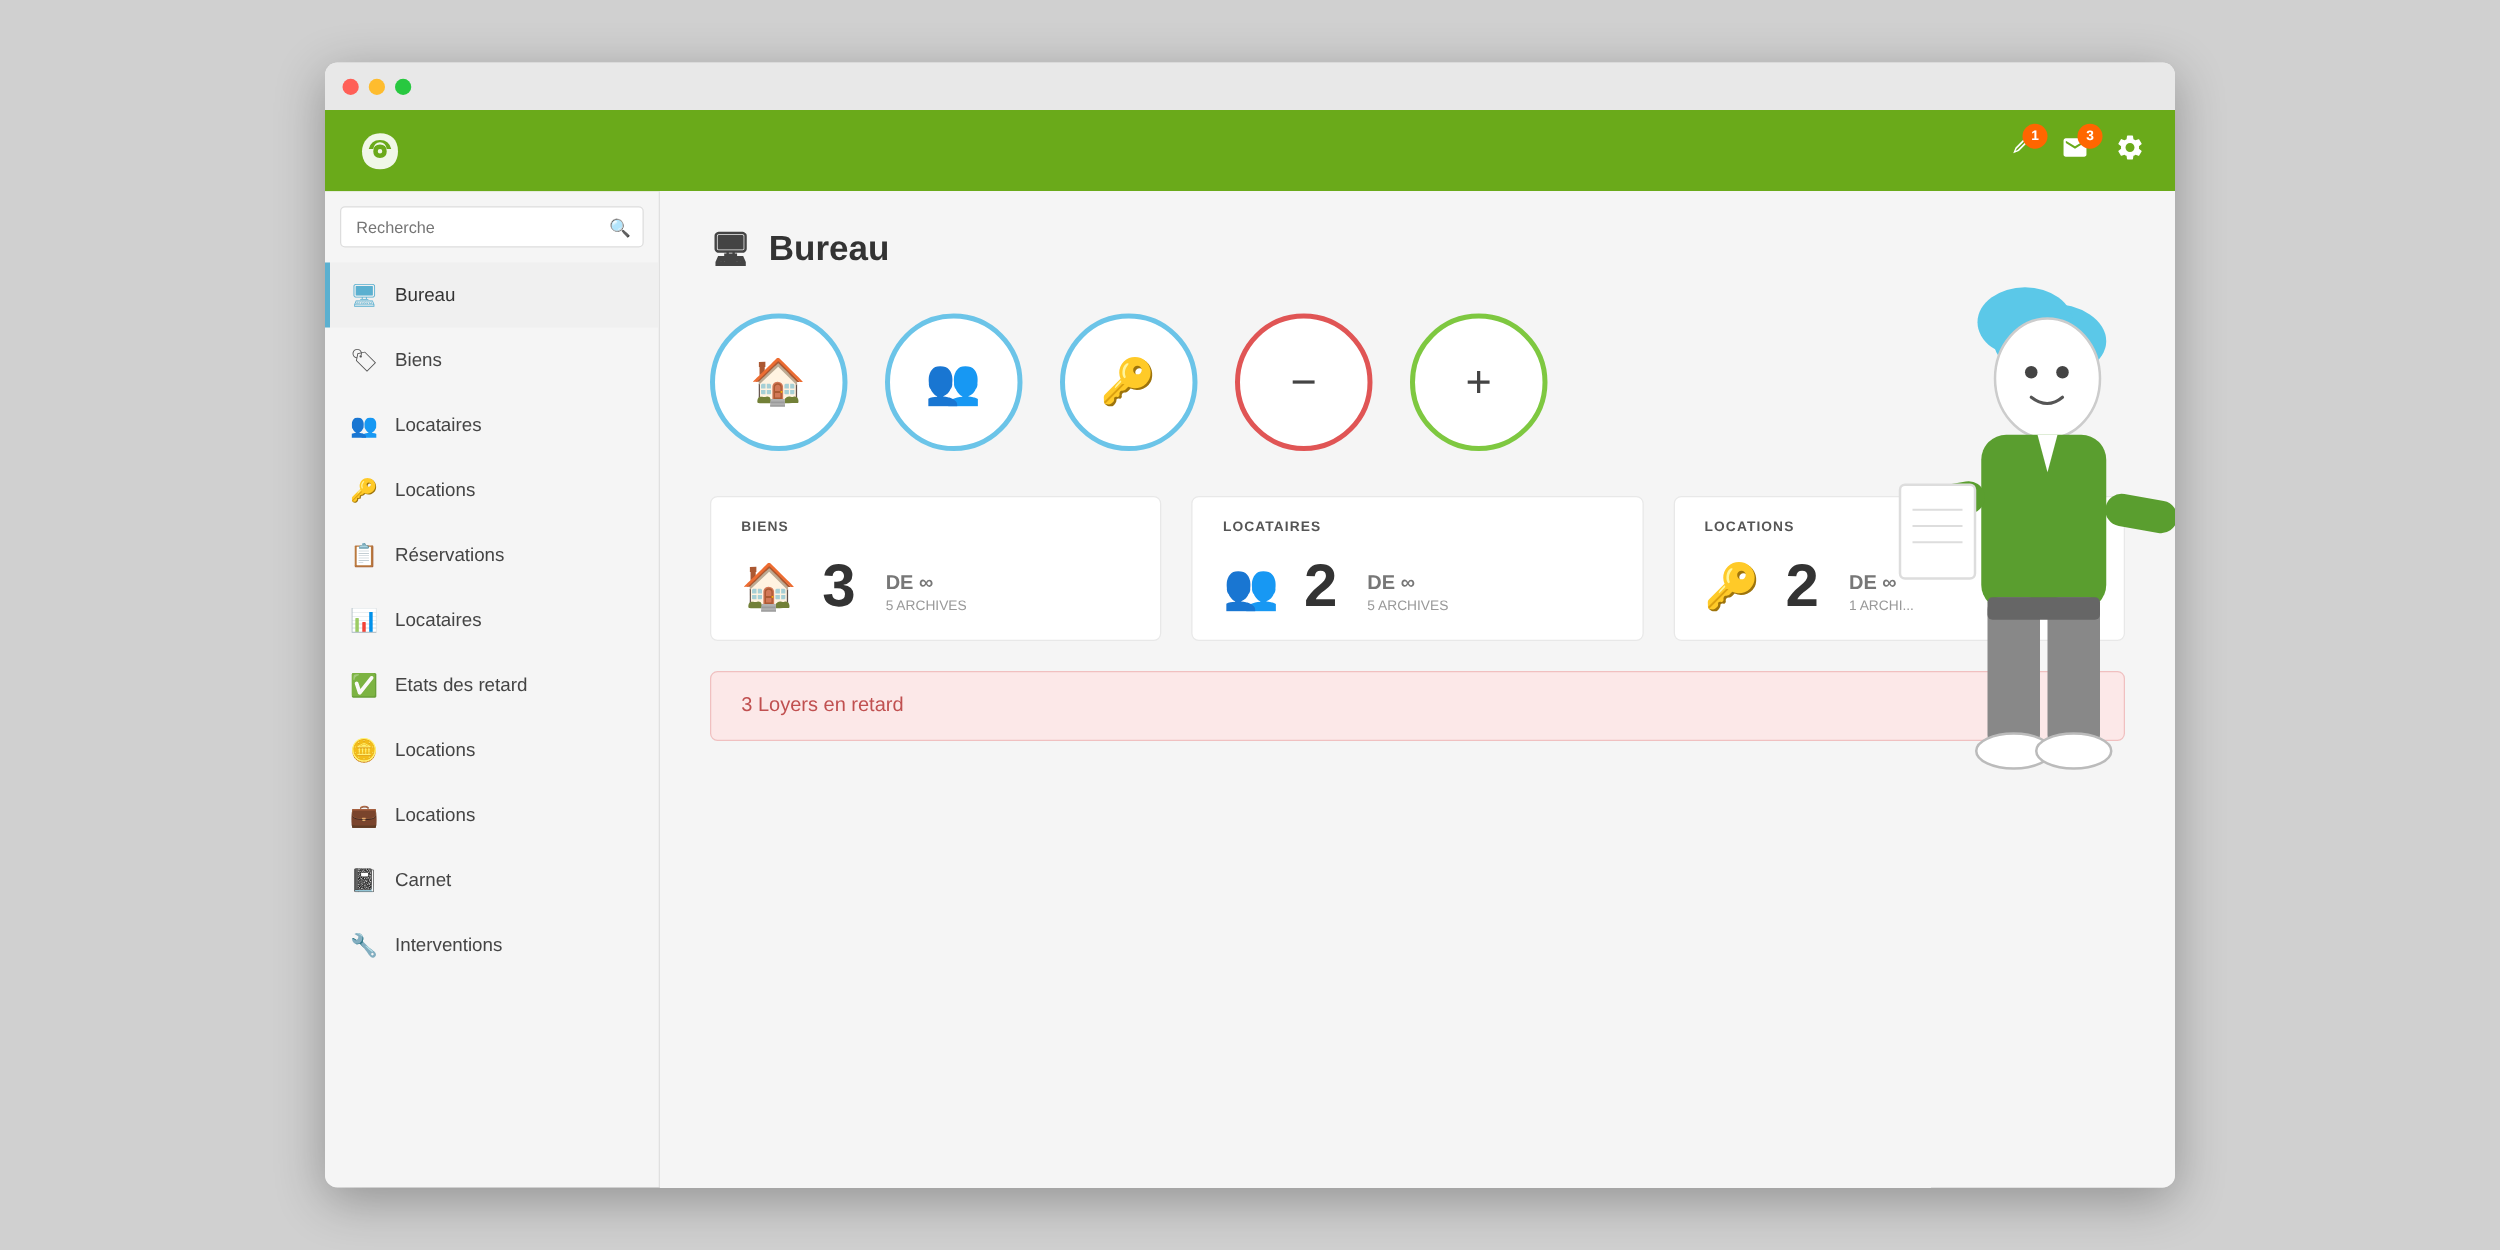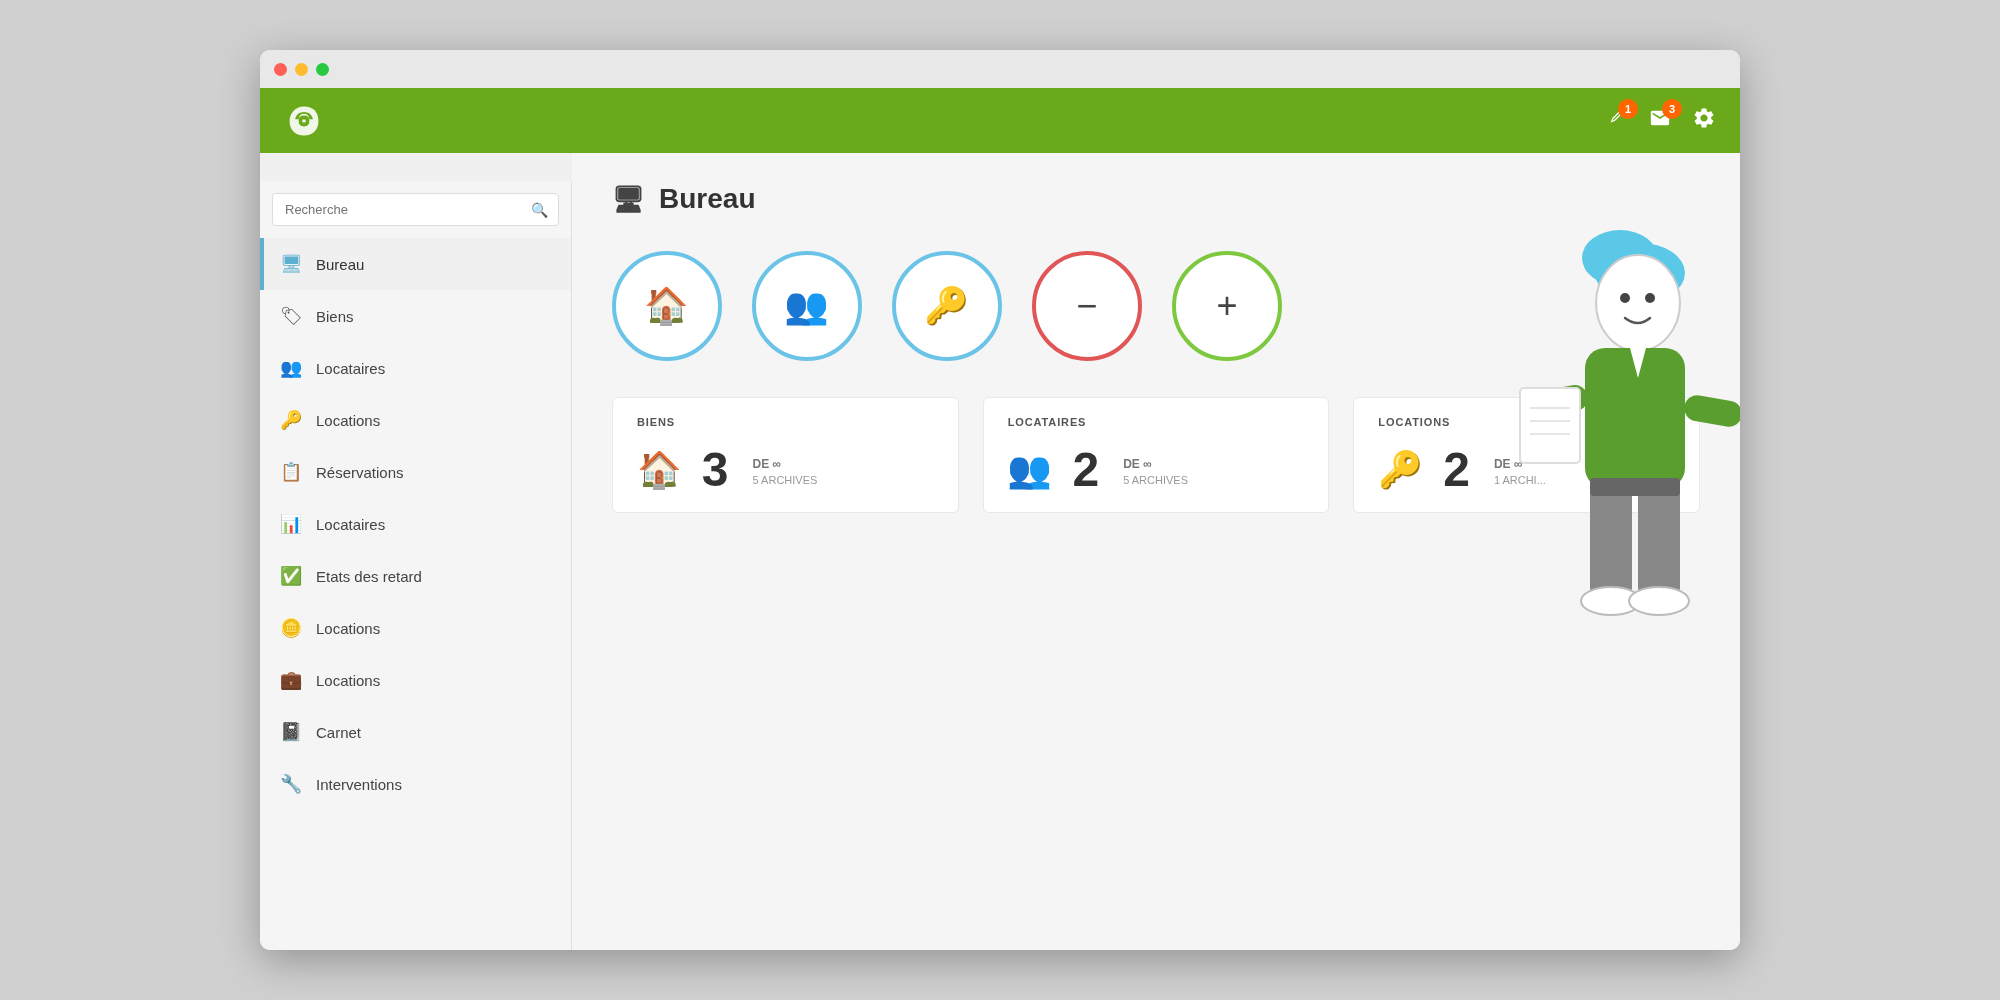--- a/index.html
+++ b/index.html
@@ -94,27 +94,26 @@
 
     
     .body {
       display: flex;
       flex: 1;
       overflow: hidden;
     }
 
     
     .sidebar {
-      width: 312px;
+      width: 268px;
       background: #f5f5f5;
       border-right: 1px solid #e0e0e0;
       flex-shrink: 0;
       display: flex;
       flex-direction: column;
-      margin-top: 28px;
     }
     .search-box {
       margin: 12px;
       position: relative;
     }
     .search-input {
       width: 100%;
       padding: 8px 35px 8px 12px;
       border: 1px solid #ddd;
       border-radius: 4px;
@@ -246,21 +245,21 @@
       flex-direction: column;
       font-size: 11px;
       color: #999;
       margin-left: 4px;
       line-height: 1.4;
       align-self: flex-start;
       padding-top: 10px;
     }
     .stat-de-inf {
       font-weight: 600;
-      font-size: 12px;
+      font-size: 16px;
       color: #777;
     }
 
     
     .alert-banner {
       background: #fce8e8;
       border: 1px solid #f0c0c0;
       border-radius: 6px;
       padding: 18px 24px;
       font-size: 16px;
@@ -422,20 +421,23 @@
         <span class="stat-icon">🔑</span>
         <span class="stat-number">2</span>
         <div class="stat-detail">
           <span class="stat-de-inf">DE ∞</span>
           <span>1 ARCHI...</span>
         </div>
       </div>
     </div>
         </div>
 
+      <div class="alert-banner">
+        <span>3 Loyers en retard</span>
+      </div>
 
       <div class="character">
         <svg viewBox="0 0 260 620" fill="none" xmlns="http://www.w3.org/2000/svg">
 
           <ellipse cx="150" cy="80" rx="45" ry="30" fill="#5bc8e8"></ellipse>
           <ellipse cx="130" cy="65" rx="38" ry="28" fill="#5bc8e8"></ellipse>
 
           <ellipse cx="148" cy="110" rx="42" ry="48" fill="white" stroke="#ccc" stroke-width="2"></ellipse>
 
           <circle cx="135" cy="105" r="5" fill="#444"></circle>

